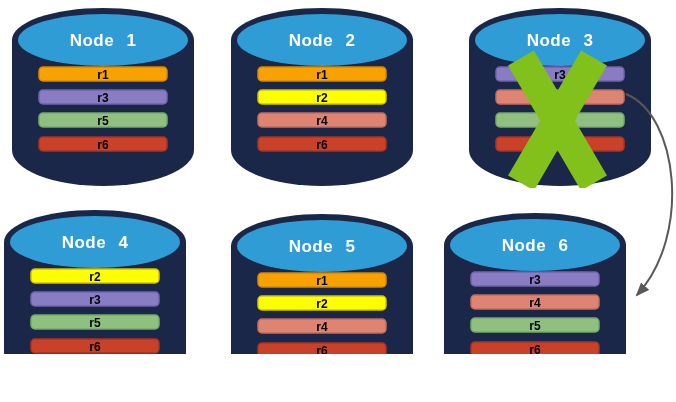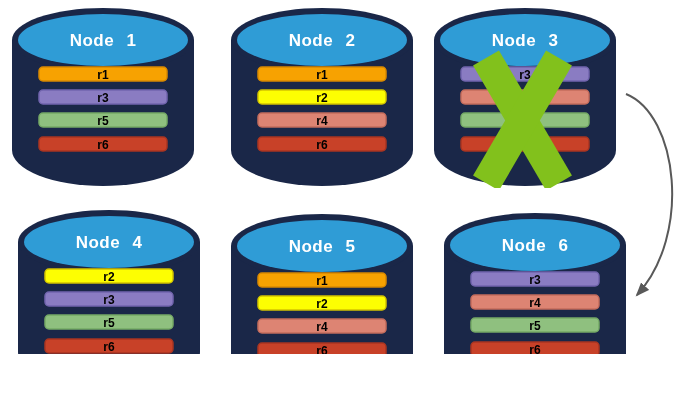--- a/index.html
+++ b/index.html
@@ -86,21 +86,21 @@
           <g>
             <rect x="28" y="113" width="128" height="14" rx="4" ry="4" fill="#DD8473" stroke="#C46C5C" stroke-width="1.5"></rect>
             <text x="92" y="124.5" text-anchor="middle" fill="#000000" class="record-label-text">r4</text>
           </g>
           <g>
             <rect x="28" y="137" width="128" height="14" rx="4" ry="4" fill="#C84128" stroke="#A93521" stroke-width="1.5"></rect>
             <text x="92" y="148.5" text-anchor="middle" fill="#000000" class="record-label-text">r6</text>
           </g>
         </svg>
       </div>
-      <div class="node" style="left: 433px; top: 0px;">
+      <div class="node" style="left: 468px; top: 0px;">
         <svg width="184" height="188" viewBox="0 0 184 188">
           <path d="M1,40 L1,150 A91,36 0 0 0 183,150 L183,40 Z" fill="#1A2748"></path>
           <ellipse cx="92" cy="40" rx="91" ry="32" fill="#1A2748"></ellipse>
           <ellipse cx="92" cy="40" rx="85" ry="26" fill="#2F9CD6"></ellipse>
           <text x="92" y="46" text-anchor="middle" fill="#FFFFFF" class="node-title-text">Node 3</text>
           <g>
             <rect x="28" y="67" width="128" height="14" rx="4" ry="4" fill="#8A7CC2" stroke="#7164AE" stroke-width="1.5"></rect>
             <text x="92" y="78.5" text-anchor="middle" fill="#000000" class="record-label-text">r3</text>
           </g>
           <g>
@@ -114,21 +114,21 @@
           <g>
             <rect x="28" y="137" width="128" height="14" rx="4" ry="4" fill="#C84128" stroke="#A93521" stroke-width="1.5"></rect>
             <text x="92" y="148.5" text-anchor="middle" fill="#000000" class="record-label-text">r6</text>
           </g>
           <g stroke="#82C11C" stroke-width="30" stroke-linecap="butt">
             <line x1="53" y1="58" x2="126" y2="183"></line>
             <line x1="126" y1="58" x2="53" y2="183"></line>
           </g>
         </svg>
       </div>
-      <div class="node" style="left: 17px; top: 202px;">
+      <div class="node" style="left: 3px; top: 202px;">
         <svg width="184" height="188" viewBox="0 0 184 188">
           <path d="M1,40 L1,150 A91,36 0 0 0 183,150 L183,40 Z" fill="#1A2748"></path>
           <ellipse cx="92" cy="40" rx="91" ry="32" fill="#1A2748"></ellipse>
           <ellipse cx="92" cy="40" rx="85" ry="26" fill="#2F9CD6"></ellipse>
           <text x="92" y="46" text-anchor="middle" fill="#FFFFFF" class="node-title-text">Node 4</text>
           <g>
             <rect x="28" y="67" width="128" height="14" rx="4" ry="4" fill="#FDFE02" stroke="#D3C400" stroke-width="1.5"></rect>
             <text x="92" y="78.5" text-anchor="middle" fill="#000000" class="record-label-text">r2</text>
           </g>
           <g>

